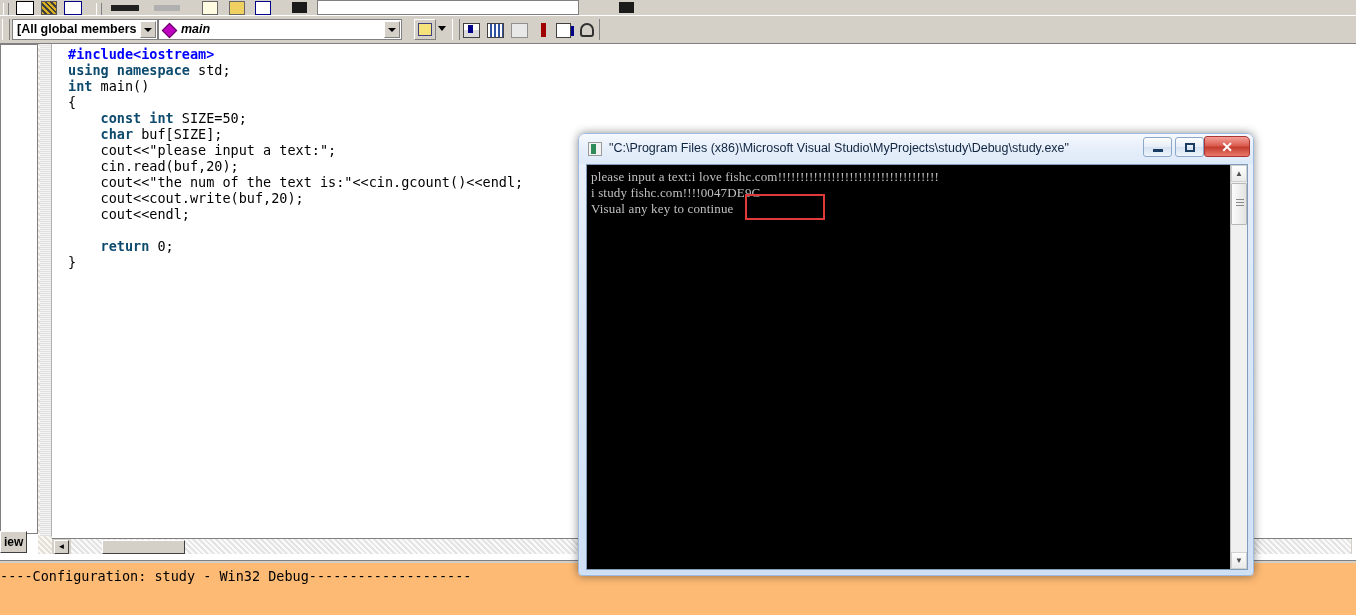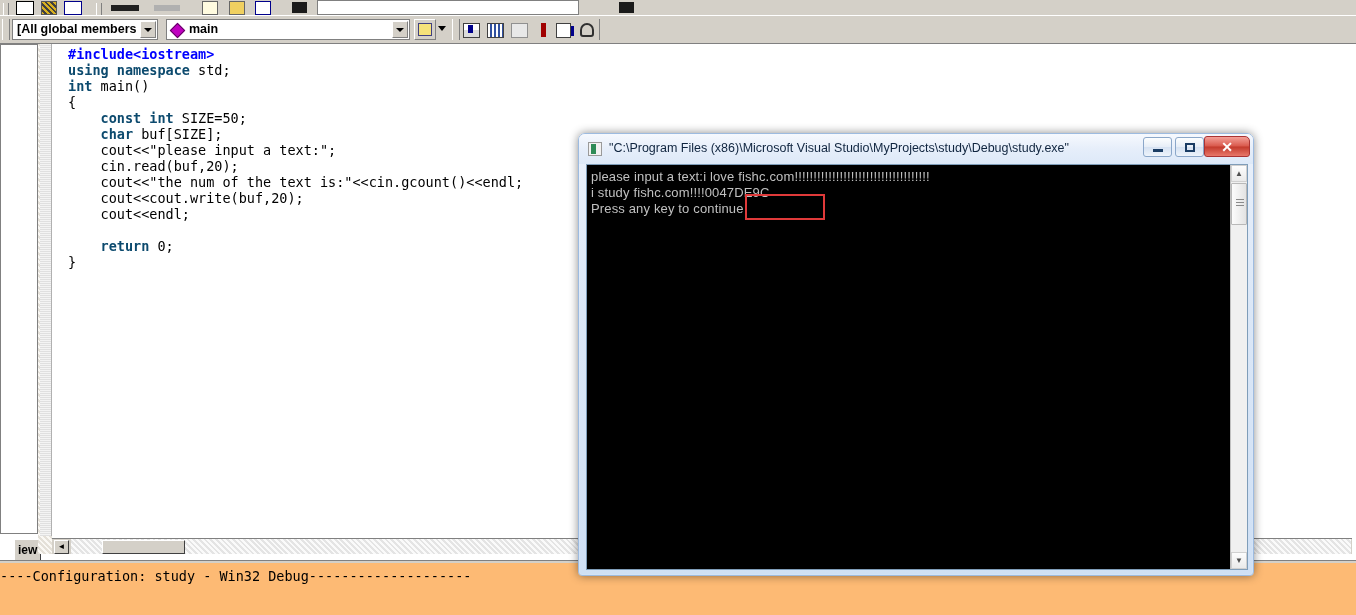--- a/index.html
+++ b/index.html
@@ -67,25 +67,25 @@
     background: #d4d0c8; overflow: hidden;
   }
   .mini-btn {
     position: absolute; top: 1px; width: 12px; height: 11px;
     background: #d4d0c8; border: 1px solid #ffffff;
     border-right-color: #808080; border-bottom-color: #808080;
     font-size: 8px; line-height: 9px; text-align: center; color: #000;
     box-sizing: border-box;
   }
   .left-tab {
-    position: absolute; left: 14px; top: 531px; height: 22px;
+    position: absolute; left: 0; top: 531px; height: 22px;
     background: #d4d0c8; border: 1px solid #ffffff;
     border-right-color: #404040; border-bottom-color: #404040;
     font-size: 12px; font-weight: bold; line-height: 20px;
-    padding: 0 3px; box-sizing: border-box; color: #000; margin-top: 8px;
+    padding: 0 3px; box-sizing: border-box; color: #000;
   }
 
   
   .editor-wrap {
     position: absolute; left: 40px; top: 44px; width: 1316px; height: 492px;
     background: #ffffff; overflow: hidden;
   }
   .editor-gutter {
     position: absolute; left: 0; top: 0; width: 12px; height: 492px;
     background: #e8e8e8;
@@ -185,21 +185,21 @@
   .min-glyph { width: 10px; height: 3px; background: #1a3c63; margin-top: 6px; }
   .max-glyph { width: 10px; height: 9px; border: 2px solid #1a3c63; box-sizing: border-box; }
 
   .console-body {
     position: absolute; left: 7px; top: 30px; width: 662px; height: 406px;
     background: #000000; border: 1px solid #7f9db9; box-sizing: border-box;
     overflow: hidden;
   }
   .console-text {
     position: absolute; left: 4px; top: 4px;
-    font-family: Liberation Sans, sans-serif;
+    font-family: Liberation Serif, serif;
     font-size: 13px; line-height: 16px; color: #c0c0c0; white-space: pre;
     letter-spacing: 0.15px;
   }
   .console-vsb {
     position: absolute; right: 0px; top: 0px; width: 17px; height: 100%;
     background: #f0f0f0; border-left: 1px solid #c0c0c0; box-sizing: border-box;
   }
   .vsb-arrow {
     position: absolute; left: 0; width: 16px; height: 17px;
     background: linear-gradient(180deg,#fdfdfd,#eaeaea);
@@ -246,21 +246,21 @@
 
   <div class="ide-toolbar-row2"></div>
 
   <div style="position:absolute;left:2px;top:19px;width:6px;height:21px;border-left:1px solid #fff;border-right:1px solid #808080;"></div>
 
   <div class="combo" style="left:12px; width:146px;">
     <span class="combo-text">[All global members</span>
     <span class="combo-arrow"></span>
   </div>
 
-  <div class="combo" style="left:166px; width:244px;">
+  <div class="combo" style="left:158px; width:244px;font-style:italic;">
     <span class="diamond"></span>
     <span class="combo-text" style="padding-left:22px;">main</span>
     <span class="combo-arrow"></span>
   </div>
 
   <div style="position:absolute;left:414px;top:19px;width:22px;height:21px;background:#d4d0c8;border:1px solid #fff;border-right-color:#808080;border-bottom-color:#808080;box-sizing:border-box;">
     <span style="position:absolute;left:3px;top:3px;width:14px;height:13px;background:#f5e27a;border:1px solid #404080;box-sizing:border-box;"></span>
   </div>
   <div style="position:absolute;left:438px;top:26px;width:0;height:0;border-left:4px solid transparent;border-right:4px solid transparent;border-top:5px solid #000;"></div>
 
@@ -329,21 +329,21 @@
         <span class="glyph">
             <span class="max-glyph"></span>
           </span>
       </span>
       <span class="wbtn close">
         <span class="glyph">✕</span>
       </span>
     </div>
 
     <div class="console-body">
-      <div class="console-text" id="console-text"><div>please input a text:i love fishc.com!!!!!!!!!!!!!!!!!!!!!!!!!!!!!!!!!!!!</div><div>i study fishc.com!!!!0047DE9C</div><div>Press any key to continue</div></div>
+      <div class="console-text" id="console-text"><div>please input a text:i love fishc.com!!!!!!!!!!!!!!!!!!!!!!!!!!!!!!!!!!!!</div><div>i study fishc.com!!!!0047DE9C</div><div>Visual any key to continue</div></div>
       <div class="console-vsb">
         <div class="vsb-arrow" style="top:0;">▲</div>
         <div class="vsb-thumb"></div>
         <div class="vsb-arrow" style="bottom:0;">▼</div>
       </div>
     </div>
   </div>
 
   <div class="redbox"></div>
 

